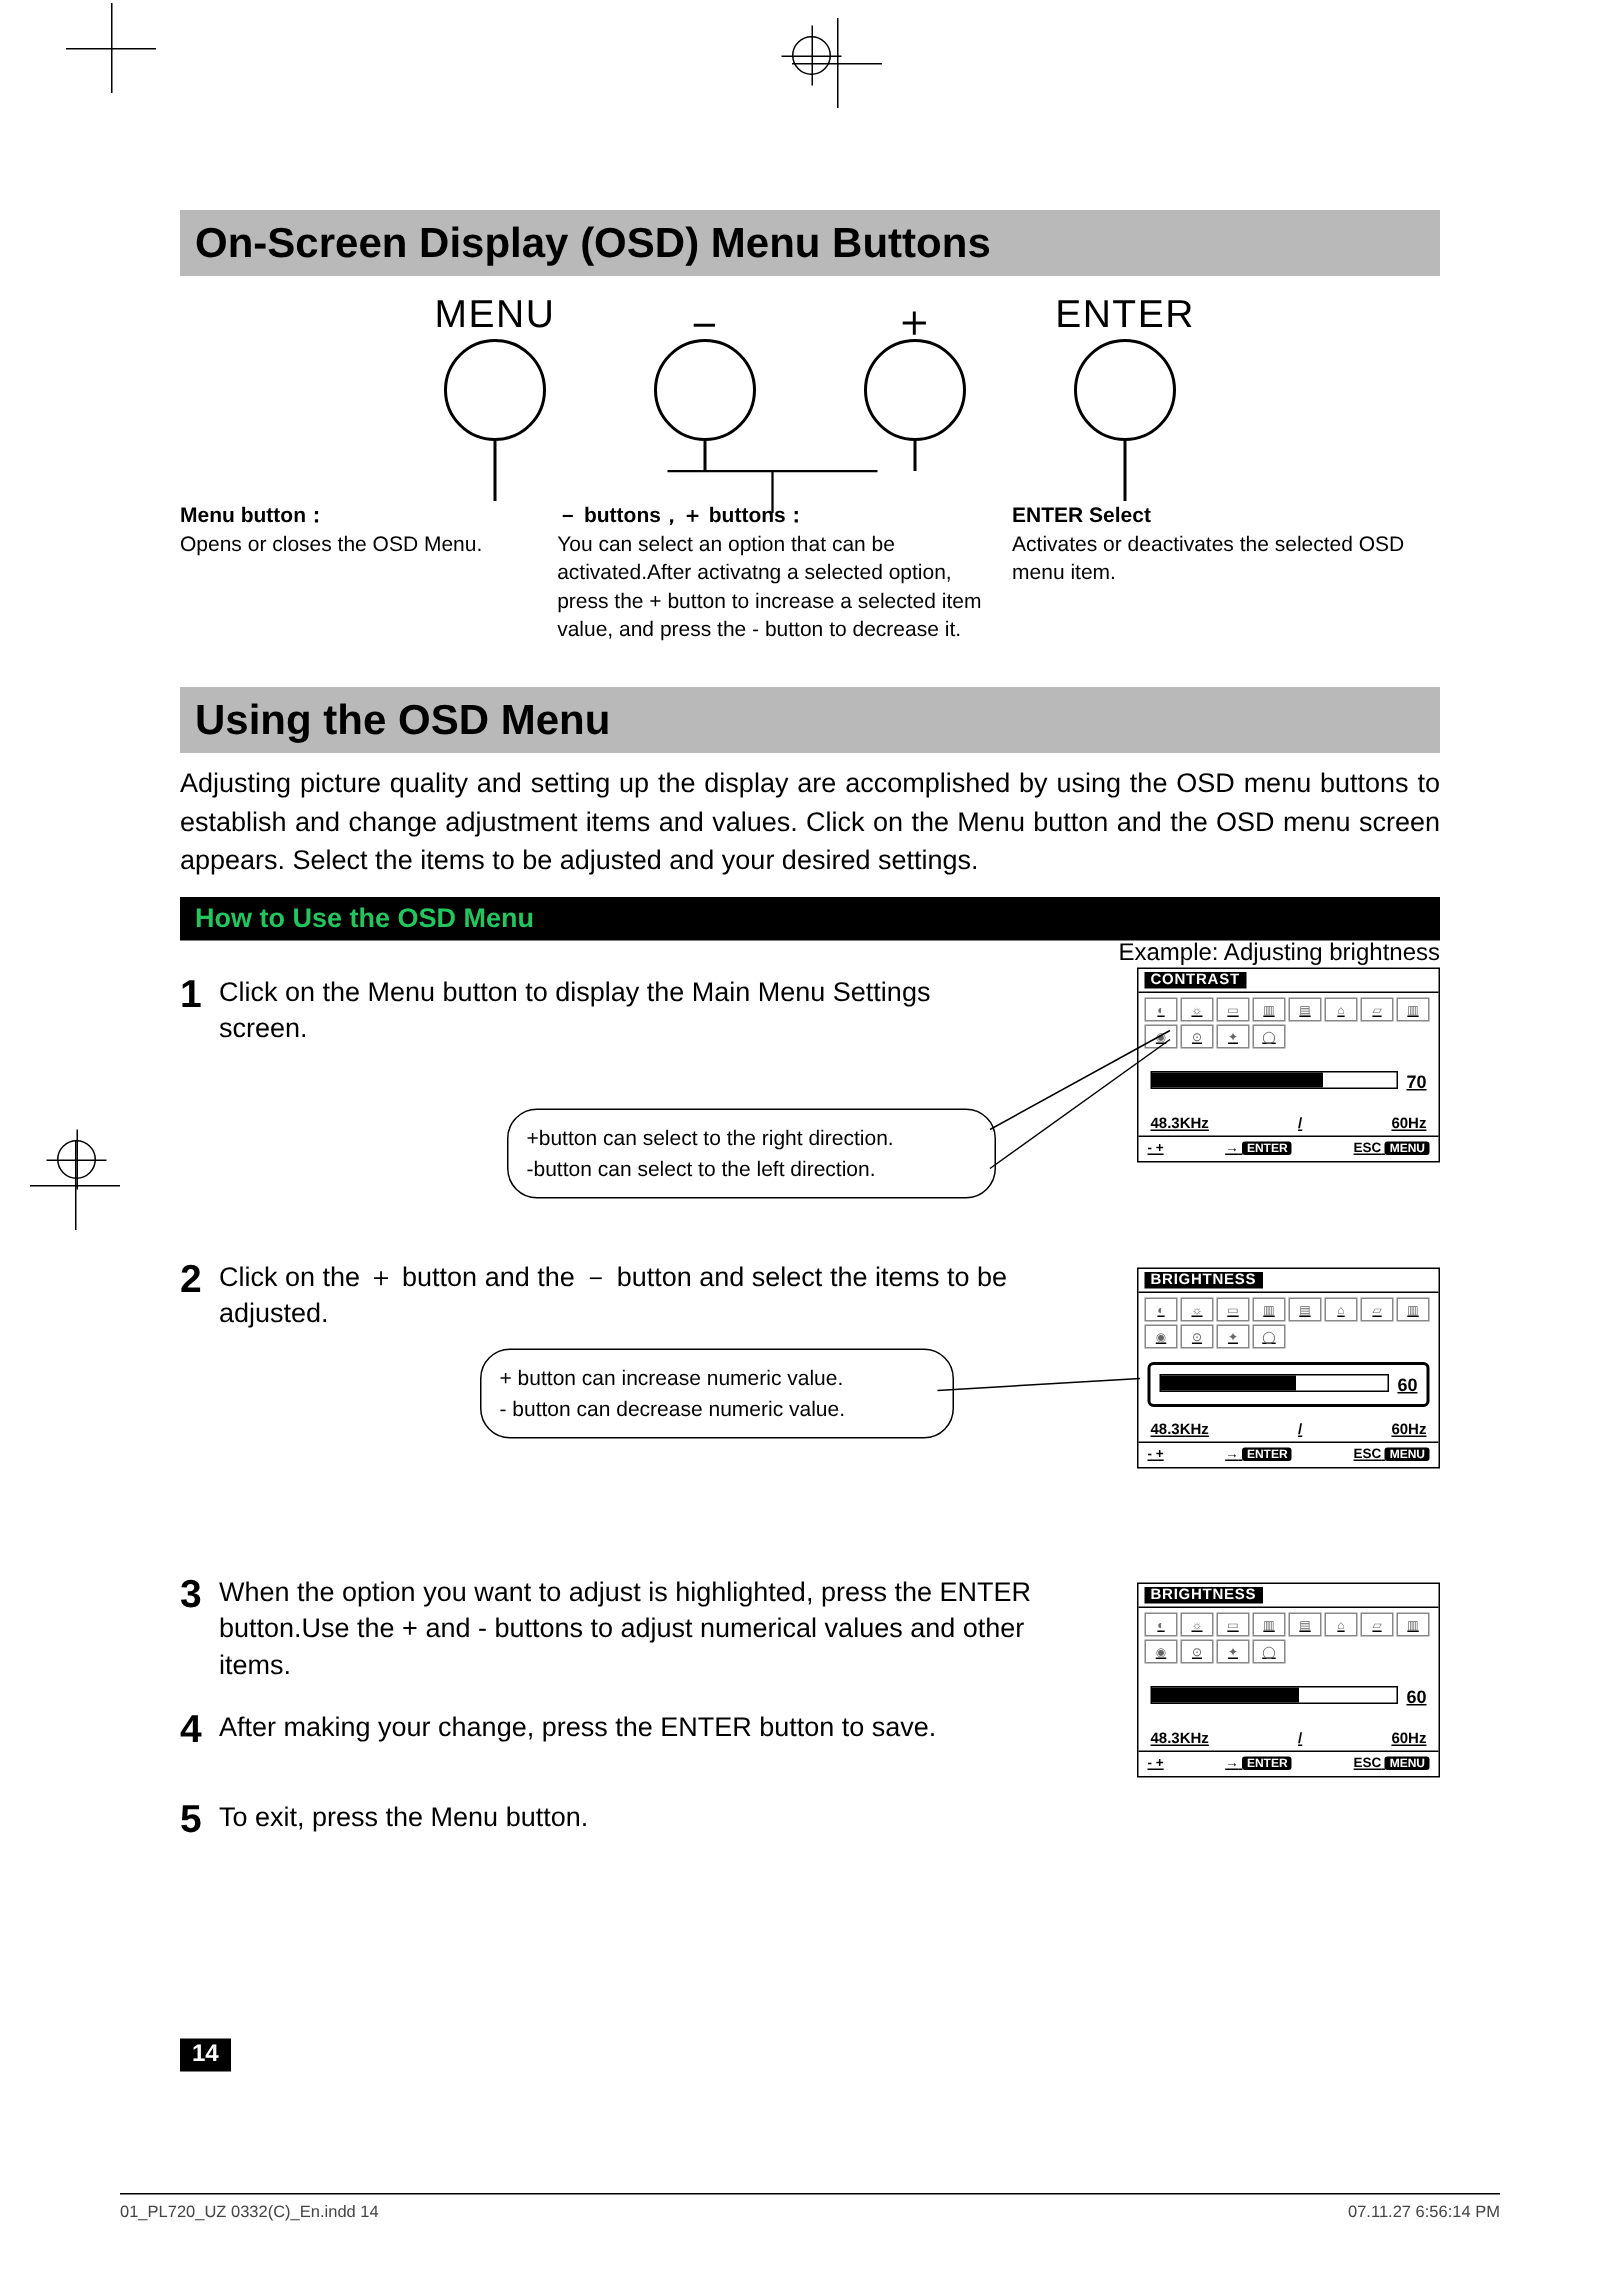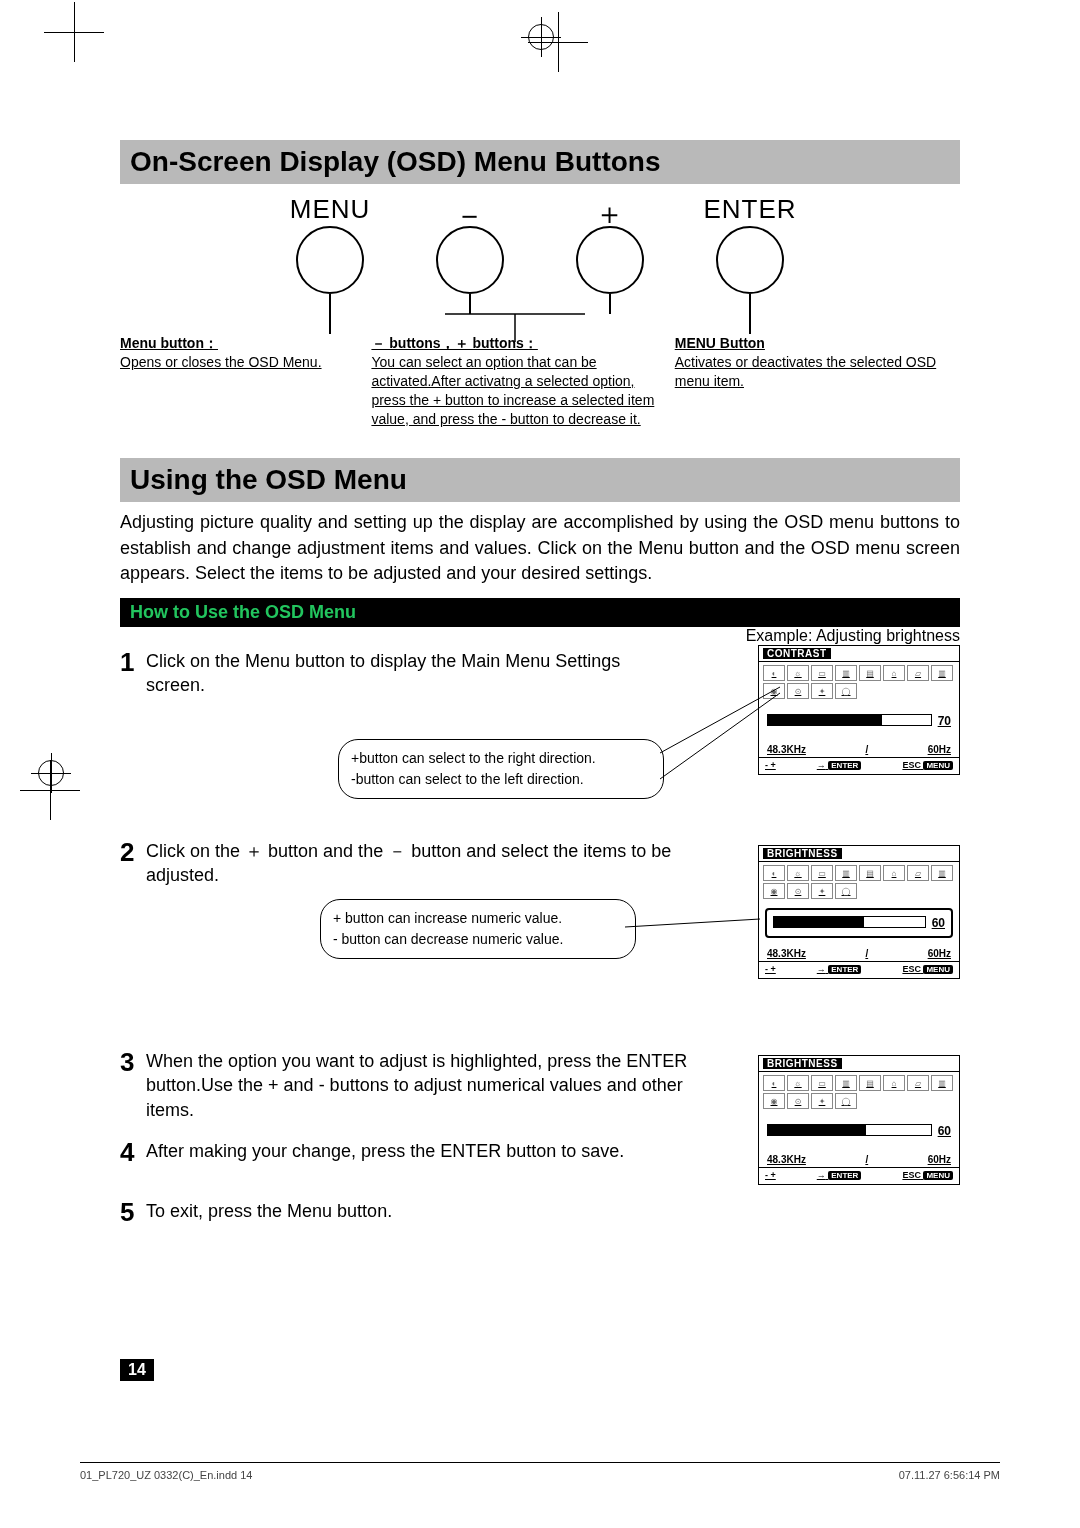--- a/index.html
+++ b/index.html
@@ -62,21 +62,20 @@
   }
   .desc-row {
     display: flex;
     gap: 18px;
     margin-top: -4px;
     font-size: 14px;
     line-height: 1.35;
   }
   .desc-col {
     flex: 1;
-    text-decoration: underline;
   }
   .desc-col .dh {
     font-weight: bold;
   }
   .desc-col.menu { flex: 0.9; }
   .desc-col.pm { flex: 1.1; }
   .desc-col.enter { flex: 1.1; }
 
   .body-text {
     font-size: 18px;
@@ -300,21 +299,21 @@
   <div class="desc-row">
     <div class="desc-col menu">
       <span class="dh">Menu button：</span><br>
       <span>Opens or closes the OSD Menu.</span>
     </div>
     <div class="desc-col pm">
       <span class="dh">－ buttons，＋ buttons：</span><br>
       <span>You can select an option that can be activated.After activatng a selected option, press the + button to increase a selected item value, and press the - button to decrease it.</span>
     </div>
     <div class="desc-col enter">
-      <span class="dh">MENU Button</span><br>
+      <span class="dh">ENTER Select</span><br>
       <span>Activates or deactivates the selected OSD menu item.</span>
     </div>
   </div>
 
   
   <div class="section-title" style="margin-top:30px;">Using the OSD Menu</div>
   <div class="body-text">Adjusting picture quality and setting up the display are accomplished by using the OSD menu buttons to establish and change adjustment items and values. Click on the Menu button and the OSD menu screen appears. Select the items to be adjusted and your desired settings.</div>
   <div class="subhead">How to Use the OSD Menu</div>
   <div class="example-label">Example: Adjusting brightness</div>
 

